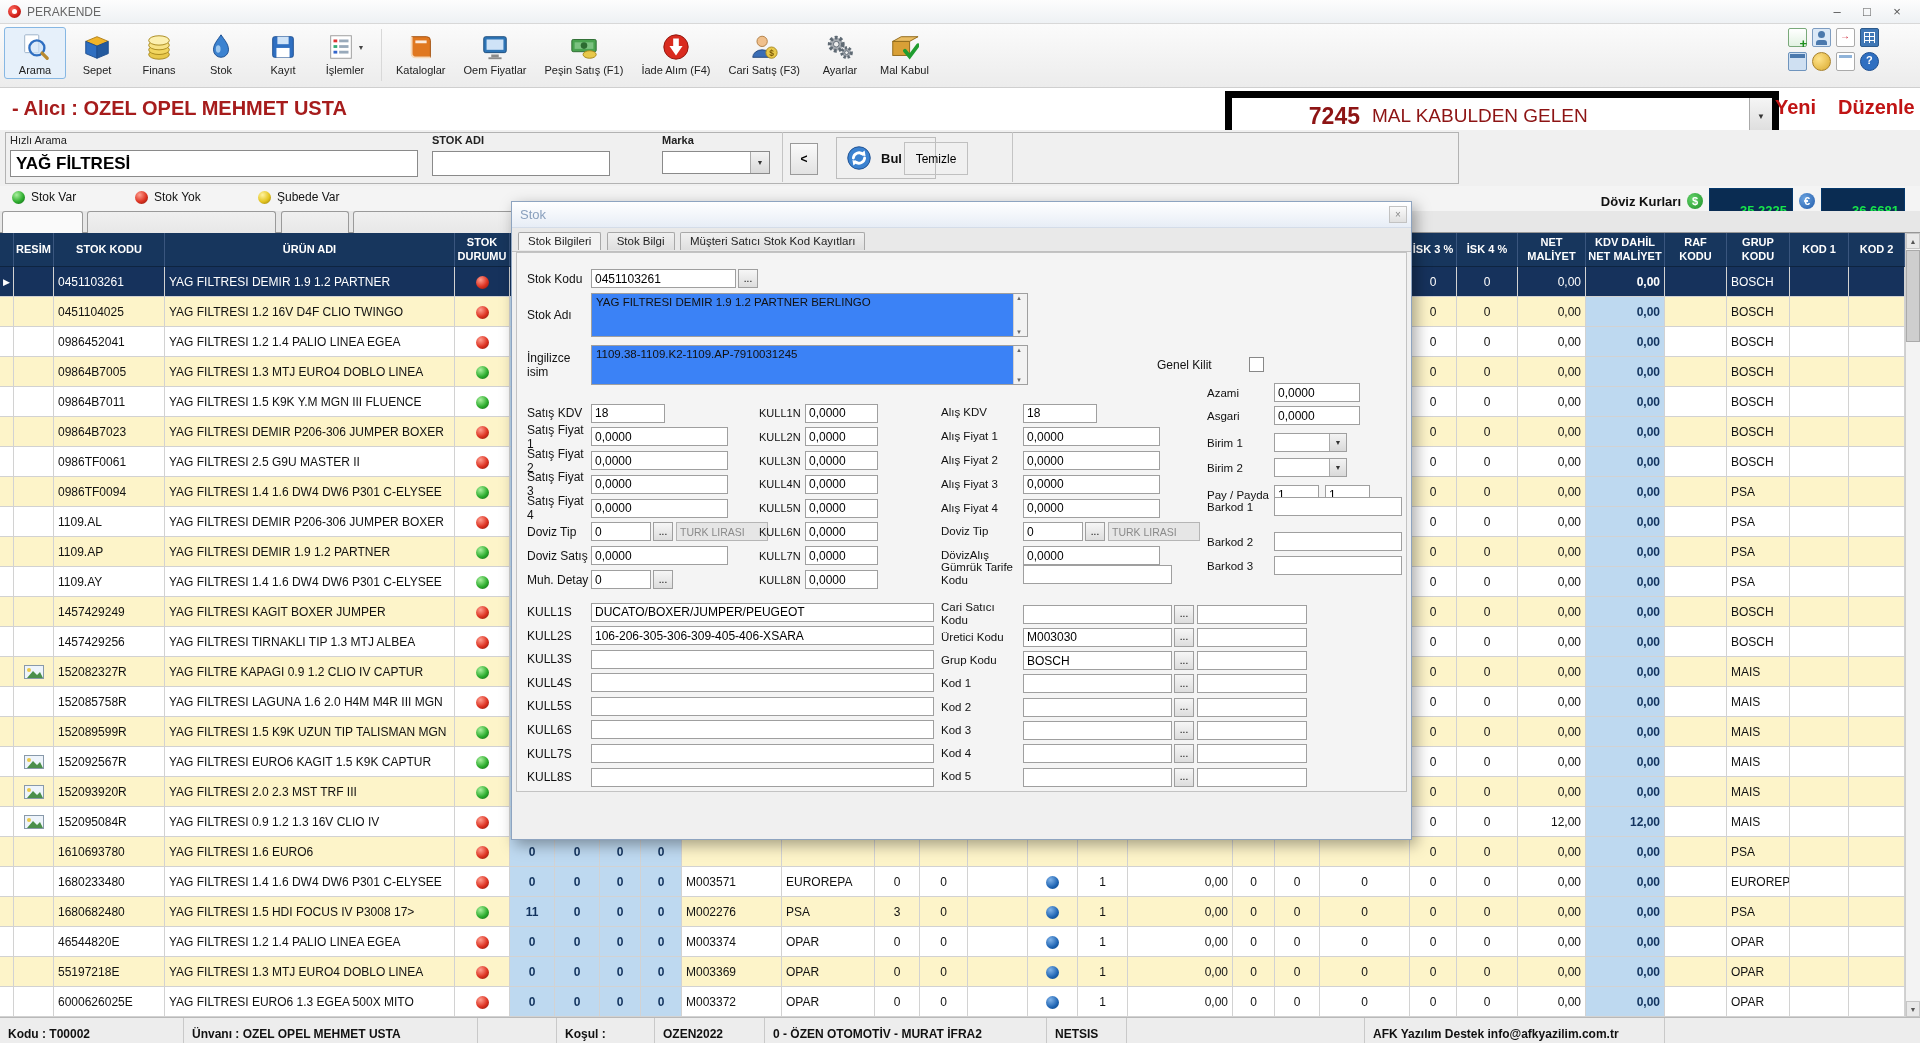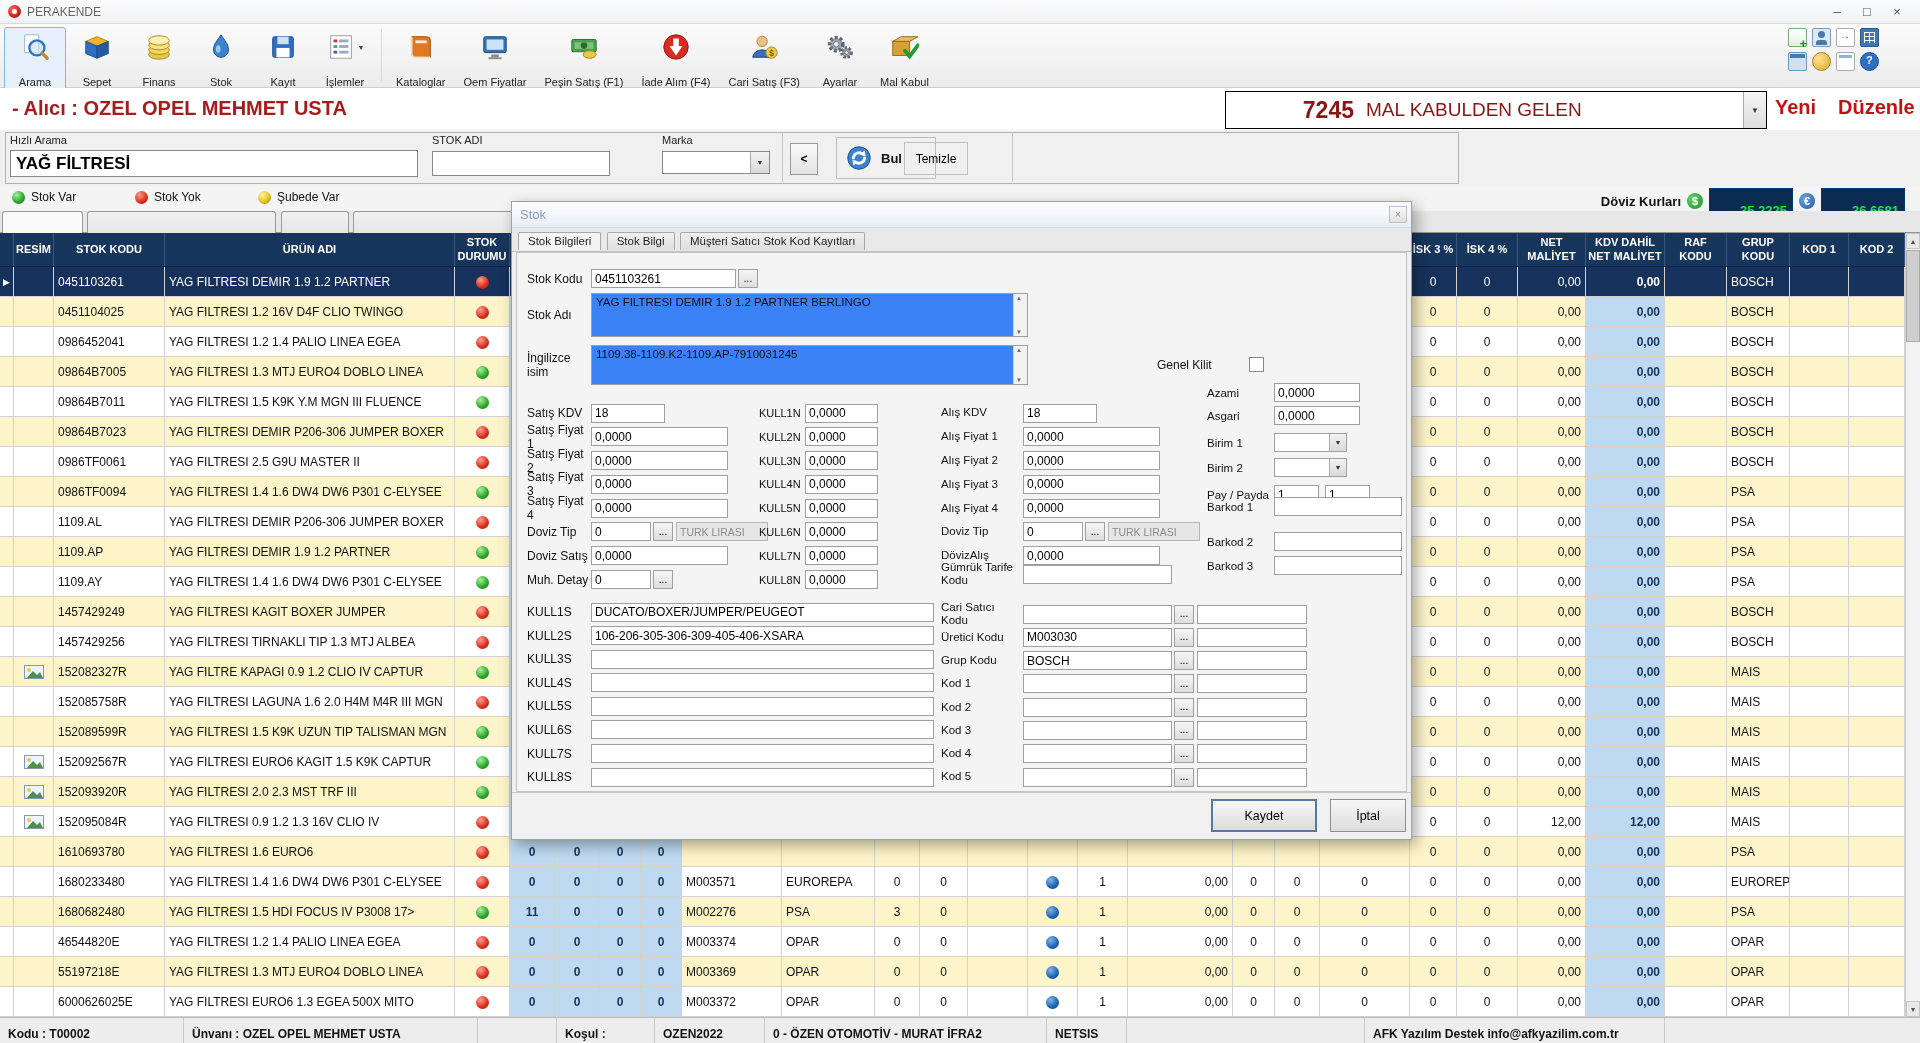--- a/index.html
+++ b/index.html
@@ -11,21 +11,21 @@
   .app-logo::after{content:"";position:absolute;left:4px;top:4px;width:5px;height:5px;border-radius:50%;background:#fff}
   .t-title{color:#666;font-size:12px}
   .win-ctrls{margin-left:auto;display:flex}
   .win-ctrls span{width:30px;text-align:center;color:#555;font-size:13px}
 
   
   #toolbar{position:absolute;left:0;top:24px;width:100%;height:64px;background:linear-gradient(#fbfbfb,#ececec);border-bottom:1px solid #cfcfcf;display:flex;align-items:flex-start;padding:3px 4px 0;box-sizing:border-box}
   .titem{display:flex;flex-direction:column;align-items:center;padding:4px 8px 2px;border:1px solid transparent;border-radius:3px;min-width:44px}
   .titem.active{background:#e6f0fa;border-color:#86b7e3}
   .titem svg{width:30px;height:30px}
-  .tlabel{font-size:11px;color:#222;margin-top:14px;white-space:nowrap}
+  .tlabel{font-size:11px;color:#222;margin-top:2px;white-space:nowrap}
   .icon-row{display:flex;align-items:center}
   .ddv{font-size:7px;color:#444;margin-left:2px}
   .tsep{width:1px;height:52px;background:#d8d8d8;margin:2px 5px;flex:none}
   #mini-icons{position:absolute;right:38px;top:28px;display:grid;grid-template-columns:repeat(4,22px);grid-auto-rows:22px;gap:2px}
   .mi{width:17px;height:17px;border-radius:2px;position:relative;display:inline-block}
   .mi-add{background:linear-gradient(#ffffff,#e2f2e2);border:1px solid #7aa97a}
   .mi-add::after{content:"+";position:absolute;right:-1px;bottom:-5px;color:#1d8f1d;font-weight:bold;font-size:13px}
   .mi-user{background:#dce9f7;border:1px solid #7d9cc0}
   .mi-user::after{content:"";position:absolute;left:5px;top:2px;width:7px;height:7px;border-radius:50%;background:#4b79ad}
   .mi-user::before{content:"";position:absolute;left:3px;bottom:1px;width:11px;height:5px;border-radius:3px 3px 0 0;background:#4b79ad}
@@ -37,31 +37,31 @@
   .mi-window::before{content:"";position:absolute;left:1px;right:1px;top:1px;height:4px;background:#4b79ad}
   .mi-coin{background:radial-gradient(circle at 35% 35%,#ffe38a,#d9a92e);border:1px solid #a8812a;border-radius:50%}
   .mi-panel{background:#fff;border:1px solid #aaa}
   .mi-panel::before{content:"";position:absolute;left:2px;top:2px;right:2px;height:3px;background:#8fb3d9}
   .mi-help{background:#2f6fc1;border-radius:50%;border:1px solid #1d4e8f}
   .mi-help::after{content:"?";position:absolute;left:5px;top:1px;color:#fff;font-size:11px;font-weight:bold}
 
   
   #header-row{position:absolute;left:0;top:88px;width:100%;height:42px;background:#fff;border-bottom:1px solid #c9c9c9}
   .buyer{position:absolute;left:12px;top:9px;font-size:20px;font-weight:bold;color:#a61c1c;white-space:nowrap}
-  .doc-box{position:absolute;left:1225px;top:3px;width:540px;height:36px;border:1px solid #000000;background:#fff;display:flex;align-items:center}
+  .doc-box{position:absolute;left:1225px;top:3px;width:540px;height:36px;border:7px solid #000000;background:#fff;display:flex;align-items:center}
   .doc-num{width:128px;text-align:right;font-size:23px;font-weight:bold;color:#8d1414;padding-right:8px;flex:none}
   .doc-type{flex:1;font-size:19px;font-weight:normal;color:#8d1414;padding-left:4px;white-space:nowrap;overflow:hidden}
   .doc-dd{width:22px;align-self:stretch;border-left:1px solid #aaa;background:linear-gradient(#f5f5f5,#dcdcdc);display:flex;align-items:center;justify-content:center}
   .doc-dd::after{content:"▼";font-size:8px;color:#333}
   .hdr-link{position:absolute;top:8px;font-size:20px;font-weight:bold;color:#c01414;white-space:nowrap}
 
   
   #search-panel{position:absolute;left:0;top:130px;width:100%;height:56px;background:#f0f0f0;border-bottom:1px solid #bdbdbd}
   .sp-box{position:absolute;left:5px;top:2px;width:1452px;height:50px;border:1px solid #b3b3b3}
-  .sp-label{position:absolute;font-size:11px;color:#222;font-weight:normal}
+  .sp-label{position:absolute;font-size:11px;color:#222;font-weight:bold}
   .sp-label.light{font-weight:normal}
   #quick-input{position:absolute;left:10px;top:20px;width:408px;height:27px;font-size:17px;font-weight:bold;border:1px solid #8a8a8a;padding:0 5px;font-family:inherit;box-sizing:border-box}
   #stokadi-input{position:absolute;left:432px;top:21px;width:178px;height:25px;border:1px solid #8a8a8a;box-sizing:border-box;font-family:inherit}
   .fakesel{position:absolute;display:flex;border:1px solid #8a8a8a;background:#fff;height:23px;box-sizing:border-box}
   .fakesel .sel-txt{flex:1}
   .sel-btn{width:18px;background:linear-gradient(#f3f3f3,#d9d9d9);border-left:1px solid #aaa;display:flex;align-items:center;justify-content:center;flex:none}
   .sel-btn::after{content:"▼";font-size:7px;color:#333}
   #marka-select{left:662px;top:21px;width:108px}
   .btn{display:flex;align-items:center;justify-content:center;border:1px solid #9a9a9a;background:linear-gradient(#fafafa,#e2e2e2);font-size:12px;font-family:inherit}
   #back-btn{position:absolute;left:790px;top:13px;width:28px;height:32px;font-weight:bold}
@@ -1490,24 +1490,20 @@
     </div>
     <div class="frow" style="left:640px;top:279px">
       <span class="flab elab">Barkod 2</span>
         <input class="tin" style="width: 128px;">
     </div>
     <div class="frow" style="left:640px;top:303px">
       <span class="flab elab">Barkod 3</span>
         <input class="tin" style="width: 128px;">
     </div>
   </div>
-  <div id="dlg-btns">
-    <button id="btn-save">Kaydet</button>
-    <button id="btn-cancel">İptal</button>
-  </div>
 </div>
 
 <div id="statusbar">
   <span class="sseg" style="width:184px">Kodu : T00002</span>
   <span class="sseg" style="width:294px">Ünvanı : OZEL OPEL MEHMET USTA</span>
   <span class="sseg" style="width:79px"></span>
   <span class="sseg" style="width:98px">Koşul :</span>
   <span class="sseg" style="width:110px">OZEN2022</span>
   <span class="sseg" style="width:282px">0 - ÖZEN OTOMOTİV - MURAT İFRA2</span>
   <span class="sseg" style="width:80px">NETSIS</span>

